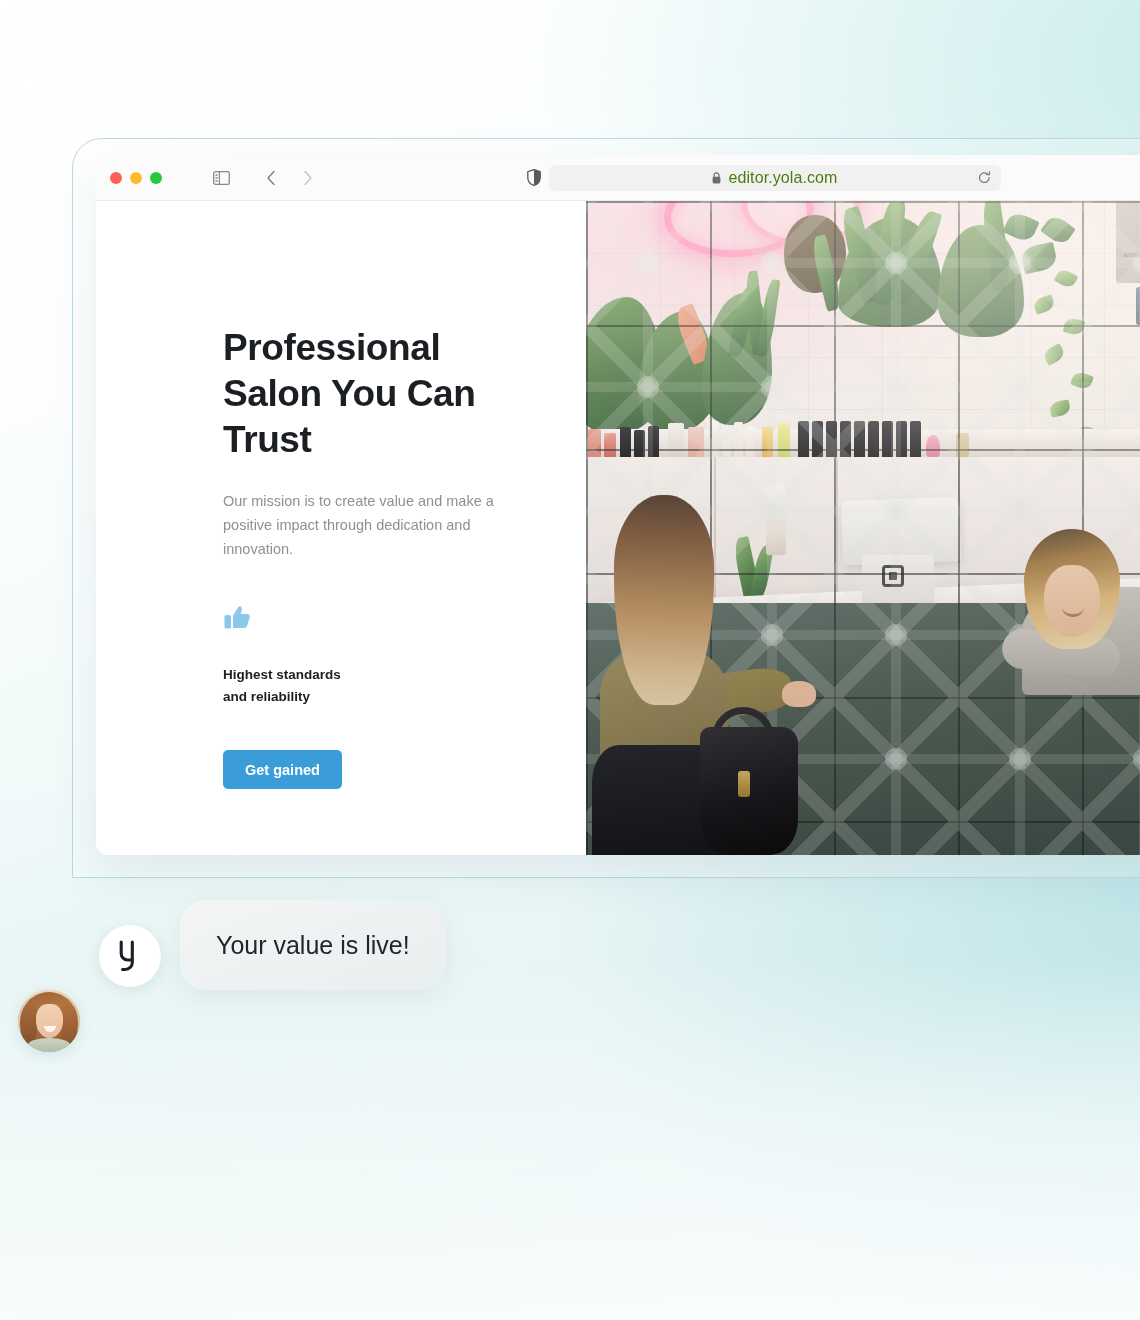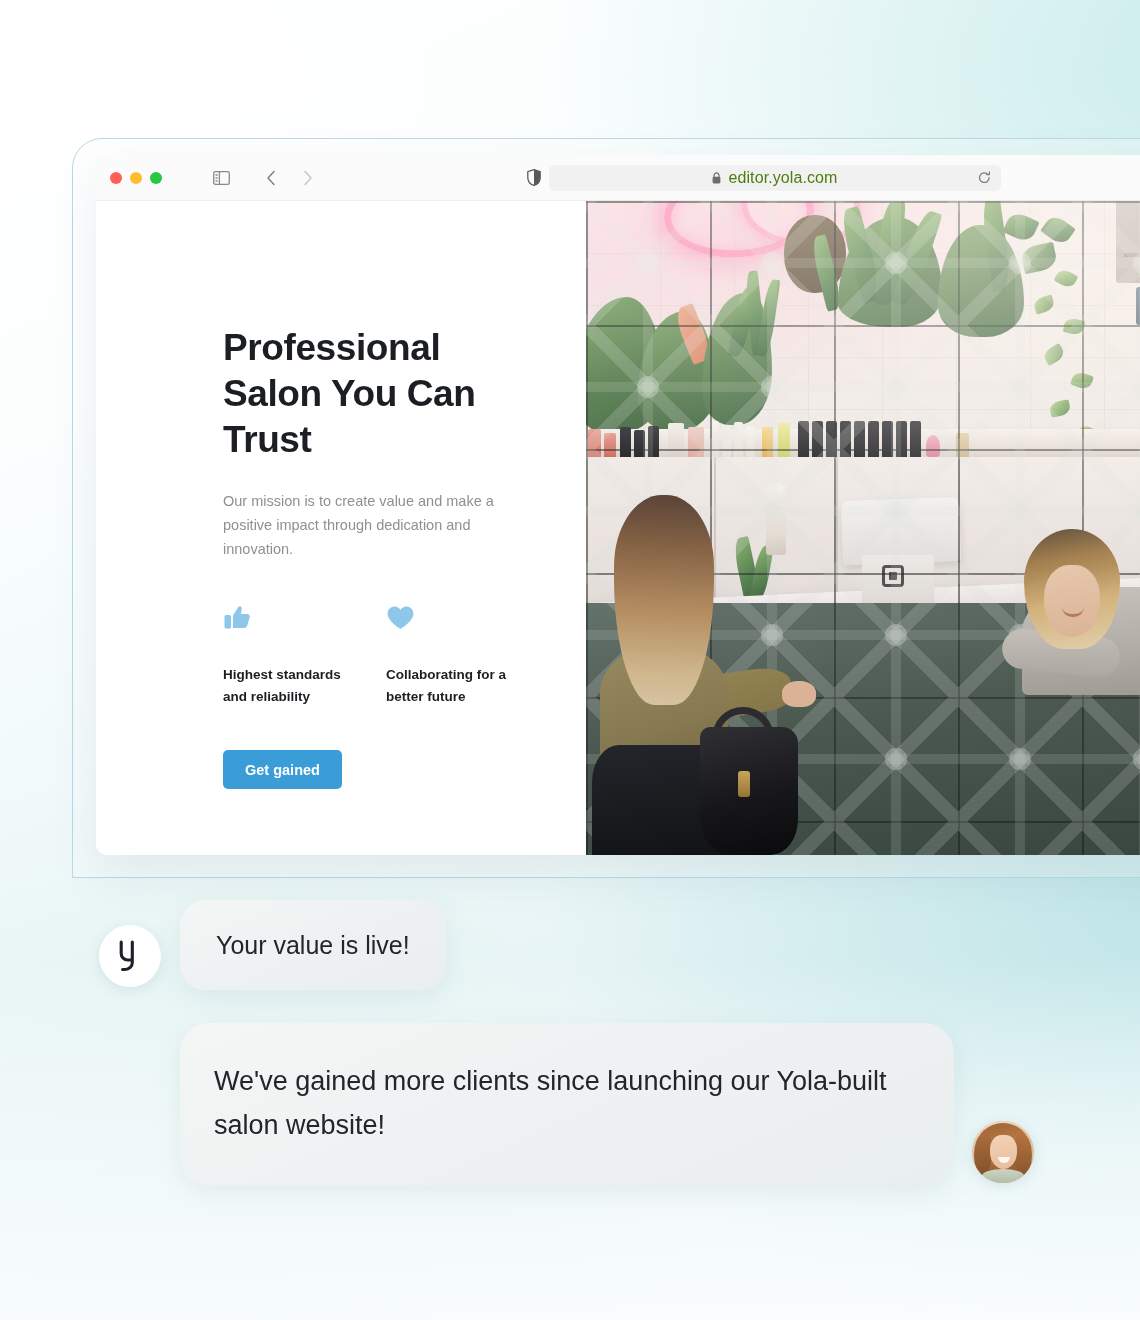--- a/index.html
+++ b/index.html
@@ -521,28 +521,20 @@
         <div class="feature">
           <span class="feature-icon">
             <svg width="29" height="29" viewBox="0 0 29 29" fill="currentColor">
               <rect x="1.5" y="12" width="6.5" height="13.5" rx="1.6"></rect>
               <path d="M10 12.4 L15.2 4.2 c0.9-1.5 3.3-1.1 3.5 0.7 l0.1 1.4 -0.9 4.6 6.2 0 c1.9 0 3.2 1.8 2.6 3.6 l-2.6 8.2 c-0.4 1.3 -1.6 2.2 -3 2.2 l-11.1 0 z"></path>
             </svg>
           </span>
           <div class="feature-label">Highest standards and reliability</div>
         </div>
 
-        <div class="feature">
-          <span class="feature-icon">
-            <svg width="29" height="29" viewBox="0 0 29 29" fill="currentColor">
-              <path d="M14.5 26 C14.5 26 1.6 18.6 1.6 10.6 C1.6 6.4 4.8 3.4 8.6 3.4 C11.1 3.4 13.3 4.8 14.5 6.9 C15.7 4.8 17.9 3.4 20.4 3.4 C24.2 3.4 27.4 6.4 27.4 10.6 C27.4 18.6 14.5 26 14.5 26 Z"></path>
-            </svg>
-          </span>
-          <div class="feature-label">Collaborating for a better future</div>
-        </div>
       </div>
 
       <button class="cta">Get gained</button>
     </div>
 
     <div class="site-right">
       <div class="photo">
         <div class="ph-wall"></div>
         <div class="ph-tilegrid"></div>
         <div class="ph-neon"></div>
@@ -660,21 +652,20 @@
   <div class="chat-row">
     <div class="avatar-logo">
       <svg width="24" height="32" viewBox="0 0 24 32">
         <path d="M3.2 2 V13.6 c0 3.6 2.9 6.4 6.5 6.4 h4.6 M14.3 2 V22.5 c0 3.9 -3.2 7 -7.1 7 H4.6" fill="none" stroke="#1b2029" stroke-width="3.1" stroke-linecap="round"></path>
       </svg>
     </div>
     <div class="bubble bubble-1">Your value is live!</div>
   </div>
 
   <div class="row-2">
-    <div class="bubble bubble-2">We've gained more clients since launching our Yola-built salon website!</div>
     <div class="avatar-photo">
       <div class="av-bg"></div>
       <div class="av-hair"></div>
       <div class="av-hair-l"></div>
       <div class="av-hair-r"></div>
       <div class="av-face"></div>
       <div class="av-smile"></div>
       <div class="av-body"></div>
     </div>
   </div>

